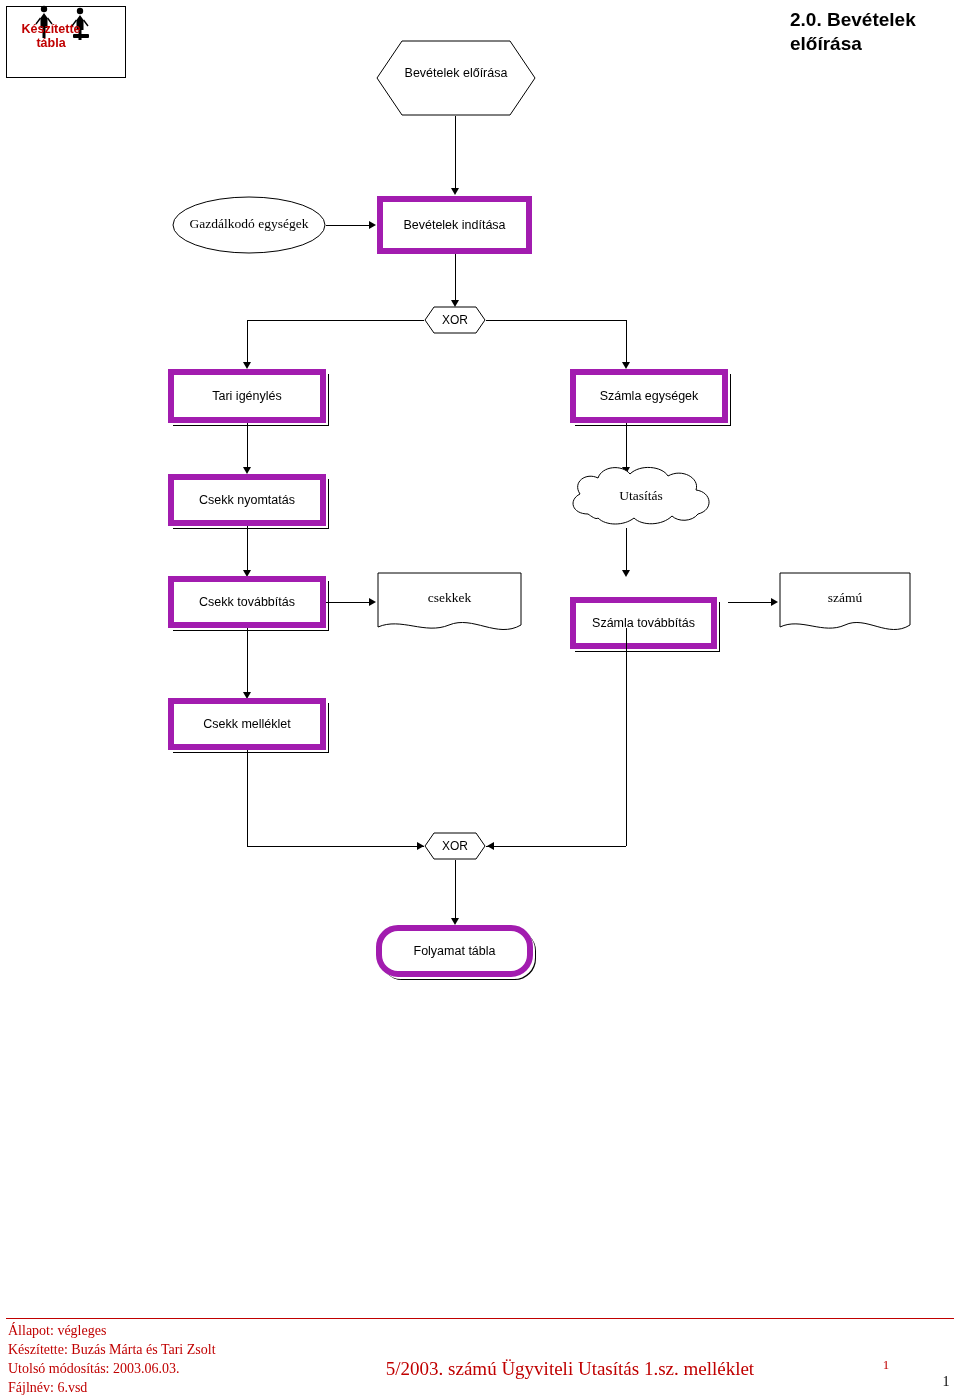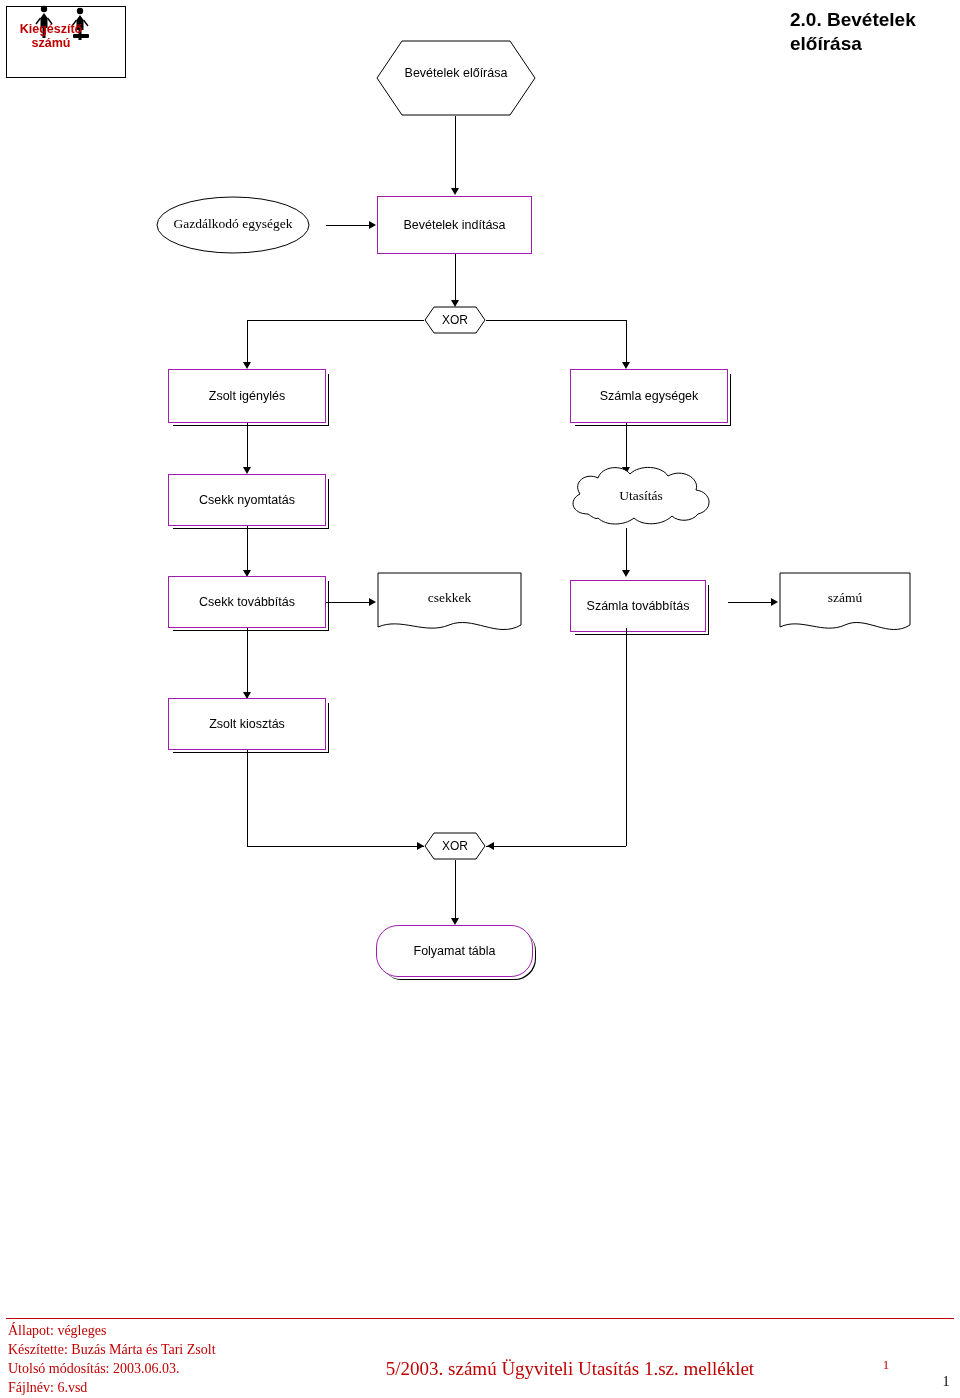--- a/index.html
+++ b/index.html
@@ -43,21 +43,21 @@
 
   
   .node-text {
     position: absolute;
     left: 0; right: 0;
     text-align: center;
     font-size: 12.5px;
     line-height: 1.2;
   }
   .box {
-    border: 1px solid #a21caf;
+    border: 6px solid #a21caf;
     box-sizing: border-box;
     background: #fff;
   }
   .box .node-text { top: 50%; transform: translateY(-50%); }
 
   .rounded { border-radius: 22px; }
 
   .shadowed { box-shadow: 3px 3px 0 -1px #ffffff, 4px 4px 0 -1px #000000; }
 
   .serif { font-family: "Liberation Serif", serif; font-size: 13.5px; }
@@ -122,35 +122,35 @@
       <circle cx="14" cy="5" r="3.2"></circle>
       <path d="M14 9 L10.5 14 L10.5 24 L12.5 24 L12.5 34 L15.5 34 L15.5 24 L17.5 24 L17.5 14 Z"></path>
       <path d="M10.5 14 L6 20 M17.5 14 L22 20" stroke="#000" stroke-width="1.4" fill="none"></path>
       <circle cx="50" cy="7" r="3.2"></circle>
       <path d="M50 11 L46.5 16 L46.5 26 L48.5 26 L48.5 36 L51.5 36 L51.5 26 L53.5 26 L53.5 16 Z"></path>
       <path d="M46.5 16 L42 22 M53.5 16 L58 22" stroke="#000" stroke-width="1.4" fill="none"></path>
       <rect x="43" y="30" width="16" height="4" rx="1"></rect>
     </g>
   </svg>
 </div>
-<div class="abs" id="legend-label">Kiegészítő számú</div>
+<div class="abs" id="legend-label">Készítette tábla</div>
 
 <div class="abs" id="doc-title">2.0. Bevételek előírása</div>
 
 <div class="abs" style="left:376px; top:40px; width:160px; height:76px;">
   <svg width="160" height="76" viewBox="0 0 160 76" xmlns="http://www.w3.org/2000/svg" style="position:absolute;left:0;top:0;">
     <polygon points="26,1 134,1 159,38 134,75 26,75 1,38" fill="#fff" stroke="#000" stroke-width="1"></polygon>
   </svg>
   <div class="node-text" style="top:26px;">Bevételek előírása</div>
 </div>
 
 <div class="abs line-v" style="left:455px; top:116px; height:74px;"></div>
 <div class="abs arrow-down" style="left:451px; top:188px;"></div>
 
-<div class="abs" style="left:156px; top:196px; width:154px; height:58px;">
+<div class="abs" style="left:172px; top:196px; width:154px; height:58px;">
   <svg width="154" height="58" viewBox="0 0 154 58" xmlns="http://www.w3.org/2000/svg" style="position:absolute;left:0;top:0;">
     <ellipse cx="77" cy="29" rx="76" ry="28" fill="#fff" stroke="#000" stroke-width="1"></ellipse>
   </svg>
   <div class="node-text serif" style="top:20px;">Gazdálkodó egységek</div>
 </div>
 
 <div class="abs line-h" style="left:326px; top:225px; width:44px;"></div>
 <div class="abs arrow-right" style="left:369px; top:221px;"></div>
 
 <div class="abs box" style="left:377px; top:196px; width:155px; height:58px;">
@@ -168,21 +168,21 @@
 </div>
 
 <div class="abs line-h" style="left:247px; top:320px; width:177px;"></div>
 <div class="abs line-h" style="left:486px; top:320px; width:140px;"></div>
 <div class="abs line-v" style="left:247px; top:320px; height:44px;"></div>
 <div class="abs arrow-down" style="left:243px; top:362px;"></div>
 <div class="abs line-v" style="left:626px; top:320px; height:44px;"></div>
 <div class="abs arrow-down" style="left:622px; top:362px;"></div>
 
 <div class="abs box shadowed" style="left:168px; top:369px; width:158px; height:54px;">
-  <div class="node-text">Zsolt igénylés</div>
+  <div class="node-text">Tari igénylés</div>
 </div>
 <div class="abs line-v" style="left:247px; top:423px; height:46px;"></div>
 <div class="abs arrow-down" style="left:243px; top:467px;"></div>
 
 <div class="abs box shadowed" style="left:168px; top:474px; width:158px; height:52px;">
   <div class="node-text">Csekk nyomtatás</div>
 </div>
 <div class="abs line-v" style="left:247px; top:526px; height:46px;"></div>
 <div class="abs arrow-down" style="left:243px; top:570px;"></div>
 
@@ -197,39 +197,39 @@
   <svg width="145" height="64" viewBox="0 0 145 64" xmlns="http://www.w3.org/2000/svg" style="position:absolute;left:0;top:0;">
     <path d="M1,1 L144,1 L144,53 C120,67 96,43 72,53 C48,63 24,45 1,55 Z" fill="#fff" stroke="#000" stroke-width="1"></path>
   </svg>
   <div class="node-text serif" style="top:18px;">csekkek</div>
 </div>
 
 <div class="abs line-v" style="left:247px; top:628px; height:66px;"></div>
 <div class="abs arrow-down" style="left:243px; top:692px;"></div>
 
 <div class="abs box shadowed" style="left:168px; top:698px; width:158px; height:52px;">
-  <div class="node-text">Zsolt kiosztás</div>
+  <div class="node-text">Csekk melléklet</div>
 </div>
 
 <div class="abs box shadowed" style="left:570px; top:369px; width:158px; height:54px;">
   <div class="node-text">Számla egységek</div>
 </div>
 <div class="abs line-v" style="left:626px; top:423px; height:46px;"></div>
 <div class="abs arrow-down" style="left:622px; top:467px;"></div>
 
 <div class="abs" style="left:558px; top:462px; width:166px; height:68px;">
   <svg width="166" height="68" viewBox="0 0 166 68" xmlns="http://www.w3.org/2000/svg" style="position:absolute;left:0;top:0;">
     <path d="M30,52 C14,52 10,38 22,32 C14,20 28,10 40,16 C44,4 64,2 72,12 C82,2 104,4 110,14 C124,6 142,16 138,28 C154,30 156,48 140,52 C134,60 120,60 114,54 C104,64 84,64 76,56 C66,64 48,64 40,56 C38,58 33,54 30,52 Z" fill="#fff" stroke="#000" stroke-width="1"></path>
   </svg>
   <div class="node-text serif" style="top:26px;">Utasítás</div>
 </div>
 <div class="abs line-v" style="left:626px; top:528px; height:44px;"></div>
 <div class="abs arrow-down" style="left:622px; top:570px;"></div>
 
-<div class="abs box shadowed" style="left:570px; top:580px; width:136px; height:52px;">
+<div class="abs box shadowed" style="left:570px; top:597px; width:147px; height:52px;">
   <div class="node-text">Számla továbbítás</div>
 </div>
 
 <div class="abs line-h" style="left:728px; top:602px; width:44px;"></div>
 <div class="abs arrow-right" style="left:771px; top:598px;"></div>
 
 <div class="abs" style="left:779px; top:572px; width:132px; height:64px;">
   <svg width="132" height="64" viewBox="0 0 132 64" xmlns="http://www.w3.org/2000/svg" style="position:absolute;left:0;top:0;">
     <path d="M1,1 L131,1 L131,53 C109,67 87,43 66,53 C44,63 22,45 1,55 Z" fill="#fff" stroke="#000" stroke-width="1"></path>
   </svg>

